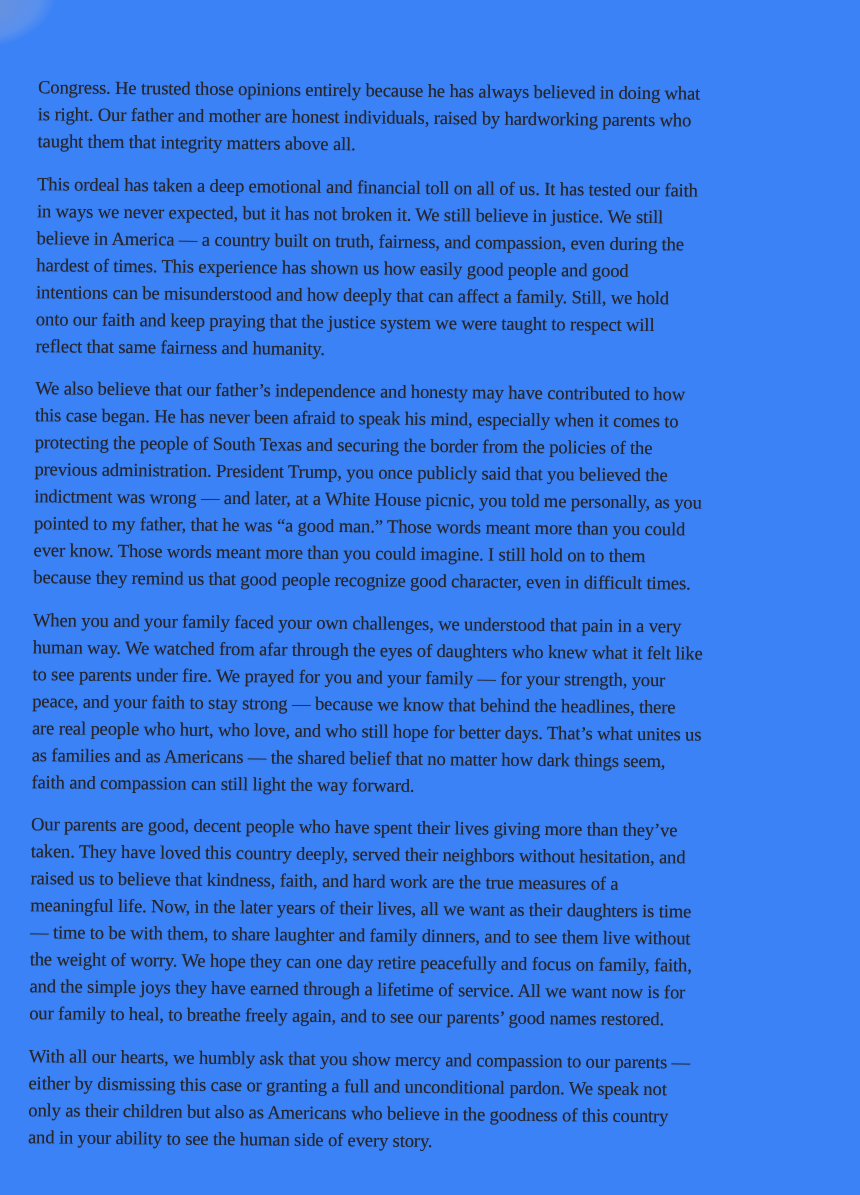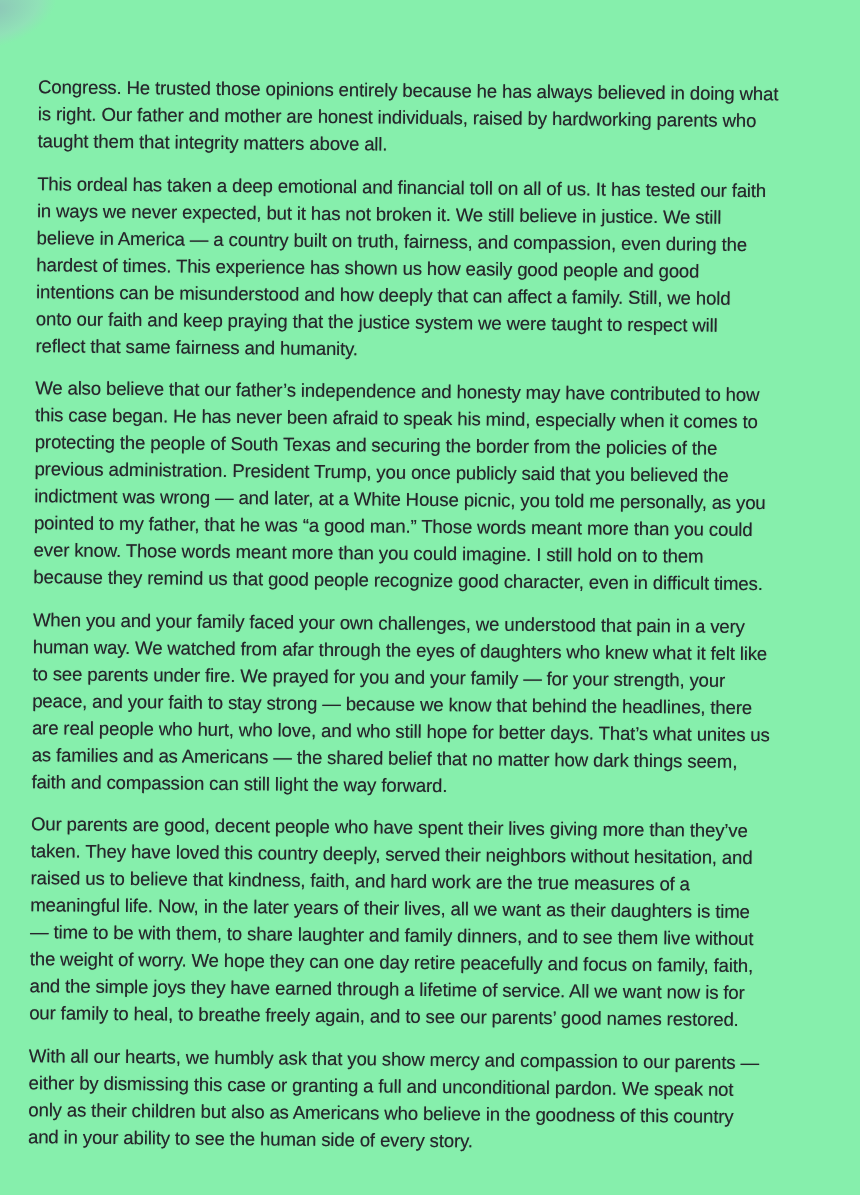--- a/index.html
+++ b/index.html
@@ -4,23 +4,23 @@
 <style>
   html, body {
     margin: 0;
     padding: 0;
     background: #ffffff;
   }
   .photo {
     position: relative;
     width: 860px;
     height: 1195px;
-    background: #86efac;
+    background: #3b82f6;
     overflow: hidden;
-    font-family: Liberation Sans, sans-serif;
+    font-family: Liberation Serif, serif;
   }
   .corner-smudge {
     position: absolute;
     top: -20px;
     left: -26px;
     width: 120px;
     height: 74px;
     transform: rotate(-16deg);
     background: radial-gradient(ellipse 82px 48px at 20% 25%,
                 rgba(148, 158, 196, 0.50),

